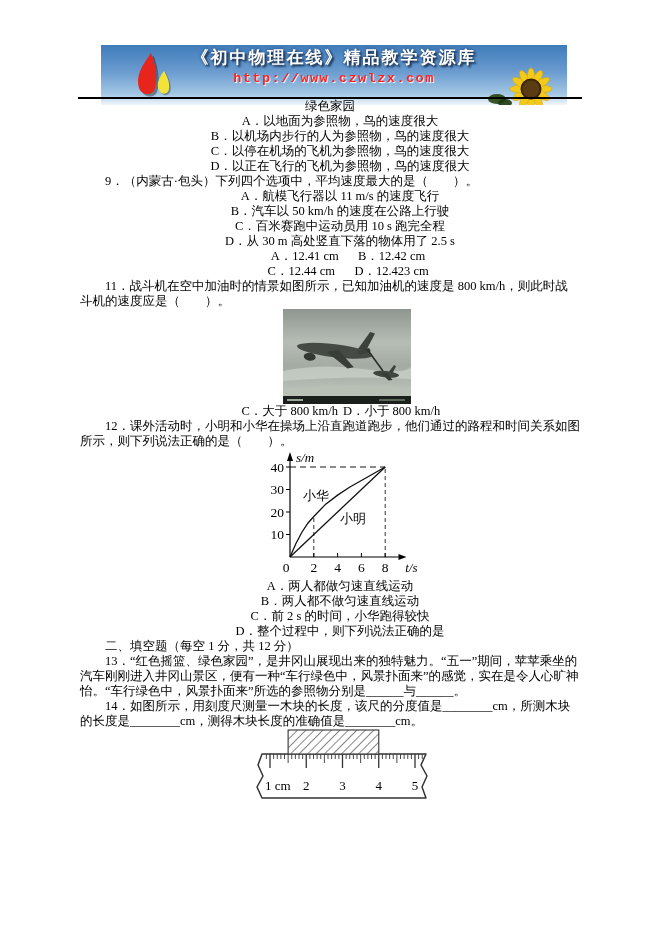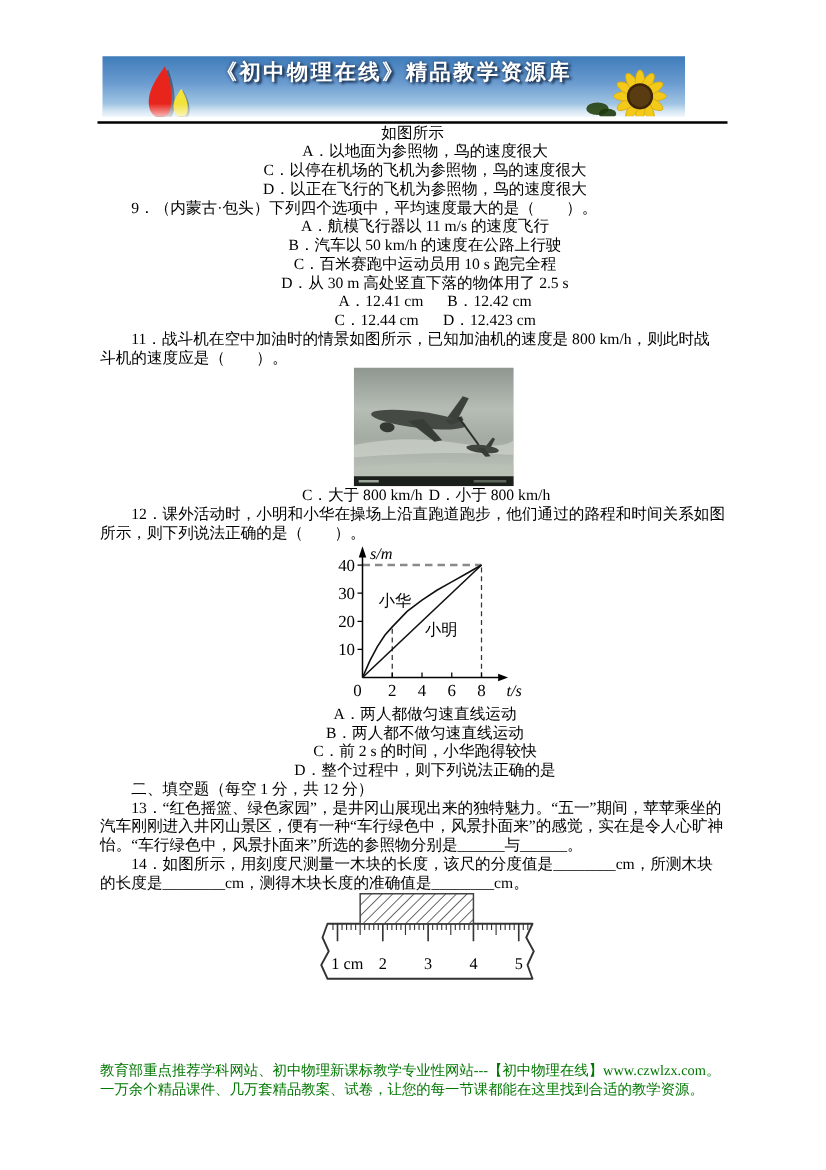--- a/index.html
+++ b/index.html
@@ -1,19 +1,19 @@
 <!DOCTYPE html>
 <html><head>
 <meta charset="utf-8">
 <style>
   html,body{margin:0;padding:0;background:#ffffff;}
   .page{position:relative;width:661px;height:936px;background:#fff;overflow:hidden;
         font-family:"Liberation Serif","DejaVu Serif",serif;font-size:12.5px;line-height:15px;color:#000;}
   
-  .banner{position:absolute;left:82px;top:45px;width:466px;height:48px;overflow:hidden;
+  .banner{position:absolute;left:101px;top:45px;width:466px;height:60px;overflow:hidden;
           background:linear-gradient(180deg,#3f7cba 0%,#6b9cd0 45%,#a9cbe6 85%,#cfe2f2 100%);}
   .banner-title{position:absolute;left:0;top:5px;width:100%;text-align:center;color:#fff;
           font-weight:bold;font-size:17px;letter-spacing:2px;
           text-shadow:2px 2px 2px #1a3050,0 0 3px #24456e;}
   .banner-url{position:absolute;left:0;top:26px;width:100%;text-align:center;color:#ff2222;
           font-weight:bold;font-size:13.5px;letter-spacing:1.5px;
           font-family:"Liberation Mono","DejaVu Sans Mono",monospace;
           text-shadow:1px 1px 1px #ffffff;}
   .banner-logo{position:absolute;left:26px;top:2px;}
   .banner-flower{position:absolute;right:4px;bottom:-4px;}
@@ -41,20 +41,21 @@
 <div class="page">
 
   <div class="banner">
     <svg class="banner-logo" width="52" height="50" viewBox="0 0 52 50">
       <path d="M24,6 C16,17 8,29 12,41 C15,49 26,49 28,41 C31,29 28,16 24,6 Z" fill="#222" opacity="0.45" transform="translate(2.5,2.5)"></path>
       <path d="M24,6 C16,17 8,29 12,41 C15,49 26,49 28,41 C31,29 28,16 24,6 Z" fill="#e8251c"></path>
       <path d="M37,24 C32,31 29,37 32,43 C34,48 41,48 42,42 C43,35 40,29 37,24 Z" fill="#232" opacity="0.4" transform="translate(1.5,1.5)"></path>
       <path d="M37,24 C32,31 29,37 32,43 C34,48 41,48 42,42 C43,35 40,29 37,24 Z" fill="#f2e23a"></path>
     </svg>
     <div class="banner-title">《初中物理在线》精品教学资源库</div>
+    <div class="banner-url">http://www.czwlzx.com</div>
     <div class="banner-cloud"></div>
     <svg class="banner-flower" width="78" height="46" viewBox="0 0 78 46">
       <defs>
           <g id="petal">
             <ellipse cx="11" cy="0" rx="10" ry="3.8" fill="#f4ca1a" stroke="#d8a80a" stroke-width="0.6"></ellipse>
           </g>
         </defs>
       <ellipse cx="12" cy="36" rx="9" ry="5" fill="#26430f" opacity="0.9"></ellipse>
       <ellipse cx="20" cy="40" rx="7" ry="4" fill="#1d3a0c" opacity="0.9"></ellipse>
       <g transform="translate(46,26)">
@@ -71,23 +72,24 @@
         <use href="#petal" transform="rotate(300)"></use>
           <use href="#petal" transform="rotate(330)"></use>
         <circle r="9.5" fill="#5a3c12"></circle>
           <circle r="9.5" fill="none" stroke="#3c250a" stroke-width="2"></circle>
       </g>
     </svg>
   </div>
   <div class="header-rule"></div>
 
   <div class="content">
-    <p class="doc-title">如图所示</p>
+    <p class="doc-title">绿色家园</p>
 
     <p class="opt">A．以地面为参照物，鸟的速度很大</p>
+    <p class="opt">B．以机场内步行的人为参照物，鸟的速度很大</p>
     <p class="opt">C．以停在机场的飞机为参照物，鸟的速度很大</p>
     <p class="opt">D．以正在飞行的飞机为参照物，鸟的速度很大</p>
 
     <p class="stem">9．（内蒙古·包头）下列四个选项中，平均速度最大的是（　　）。</p>
     <p class="opt">A．航模飞行器以 11 m/s 的速度飞行</p>
     <p class="opt">B．汽车以 50 km/h 的速度在公路上行驶</p>
     <p class="opt">C．百米赛跑中运动员用 10 s 跑完全程</p>
     <p class="opt">D．从 30 m 高处竖直下落的物体用了 2.5 s</p>
 
     <p class="opt">
@@ -242,14 +244,13 @@
           <text x="35" y="61" text-anchor="start" font-size="13" font-family="Liberation Serif, DejaVu Serif, serif">1 cm</text>
           <text x="76.25" y="61" text-anchor="middle" font-size="13" font-family="Liberation Serif, DejaVu Serif, serif">2</text>
           <text x="112.5" y="61" text-anchor="middle" font-size="13" font-family="Liberation Serif, DejaVu Serif, serif">3</text>
           <text x="148.75" y="61" text-anchor="middle" font-size="13" font-family="Liberation Serif, DejaVu Serif, serif">4</text>
           <text x="185" y="61" text-anchor="middle" font-size="13" font-family="Liberation Serif, DejaVu Serif, serif">5</text>
           <rect x="58.125" y="1" width="90.625" height="24" fill="url(#hatch)" stroke="#444" stroke-width="1.2"></rect>
         </svg>
     </figure>
   </div>
 
-  <div class="footer">教育部重点推荐学科网站、初中物理新课标教学专业性网站---【初中物理在线】www.czwlzx.com。一万余个精品课件、几万套精品教案、试卷，让您的每一节课都能在这里找到合适的教学资源。</div>
 </div>
 
 </body></html>

